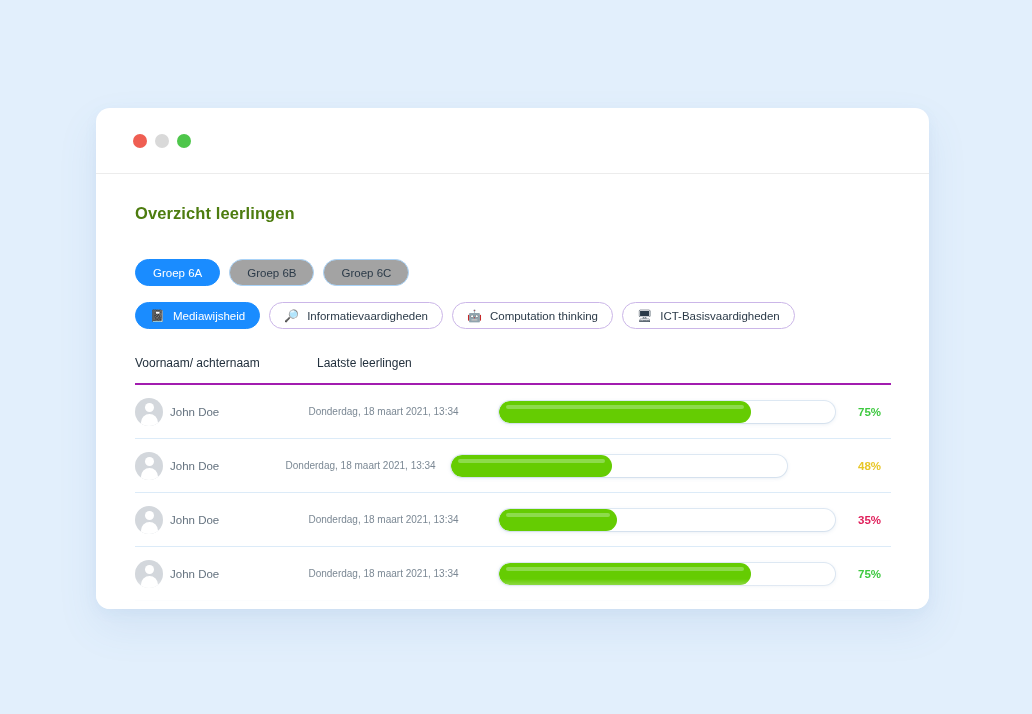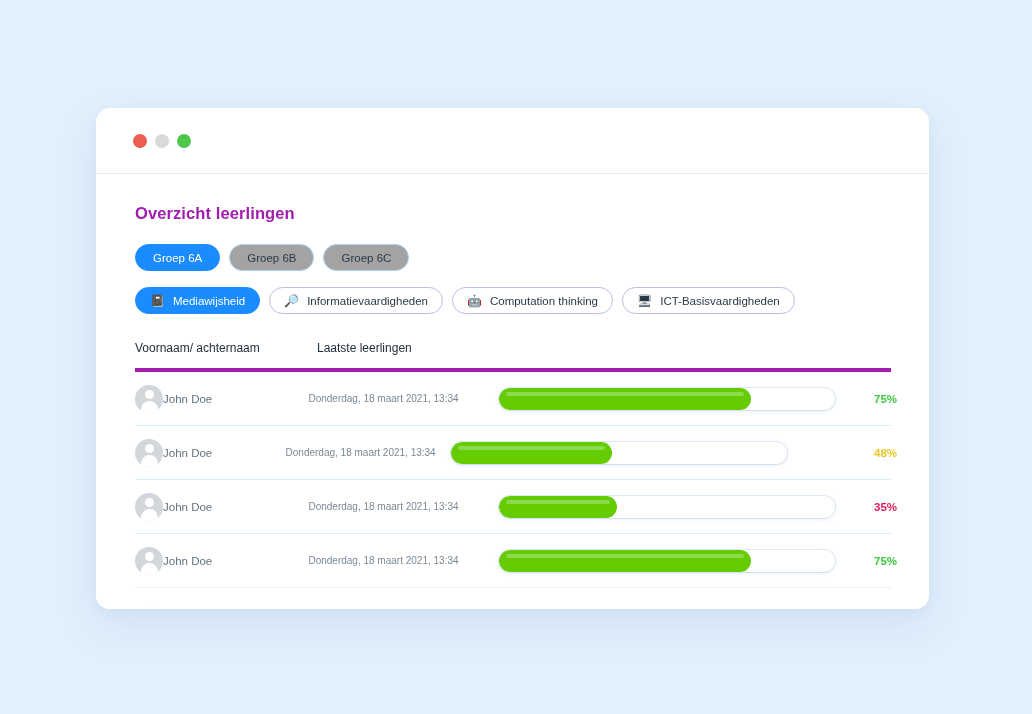--- a/index.html
+++ b/index.html
@@ -44,23 +44,23 @@
   .traffic.red    { background: #ef5e52; }
   .traffic.yellow { background: #d9d9d9; }
   .traffic.green  { background: #4ec64b; }
 
   
   #card-body { padding: 30px 38px 0 39px; position: relative; }
 
   #page-title {
     font-size: 16.5px;
     font-weight: bold;
-    color: #a21caf;
+    color: #4d7c0f;
     letter-spacing: .1px;
-    margin-bottom: 21px;
+    margin-bottom: 36px;
   }
 
   
   #group-tabs { display: flex; gap: 9px; margin-bottom: 16px; }
   .group-pill {
     height: 27px;
     padding: 0 17px;
     border-radius: 14px;
     font-size: 11.5px;
     display: flex;
@@ -108,37 +108,37 @@
   .subj-ico { font-size: 12px; line-height: 1; display: block; }
 
   
   #student-table { width: 100%; }
   #table-head {
     display: flex;
     align-items: flex-start;
     font-size: 12px;
     color: #22303d;
     padding-bottom: 13px;
-    border-bottom: 4px solid #a21caf;
+    border-bottom: 2px solid #a21caf;
   }
   .col-name { width: 182px; }
   .col-act  { width: 200px; }
   .col-prog { flex: 1; }
 
   .trow {
     display: flex;
     align-items: center;
     height: 54px;
     border-bottom: 1px solid #dcebf8;
   }
   .cell-name {
     width: 182px;
     display: flex;
     align-items: center;
-    gap: 0;
+    gap: 7px;
   }
   .avatar {
     width: 28px; height: 28px;
     border-radius: 50%;
     background: #d3d7dc;
     flex: 0 0 28px;
     position: relative;
     overflow: hidden;
   }
   .avatar::before {
@@ -185,21 +185,21 @@
     content: "";
     position: absolute;
     left: 7px; right: 7px; top: 4px;
     height: 4px;
     border-radius: 2px;
     background: #8ddb4c;
   }
   .pct {
     width: 56px;
     text-align: left;
-    padding-left: 39px;
+    padding-left: 23px;
     font-size: 11.5px;
     font-weight: bold;
   }
 
   
   #bottom-fade {
     position: absolute;
     left: 0; right: 0; bottom: 0;
     height: 30px;
     background: linear-gradient(to bottom, rgba(255,255,255,0) 0%, #ffffff 78%);

